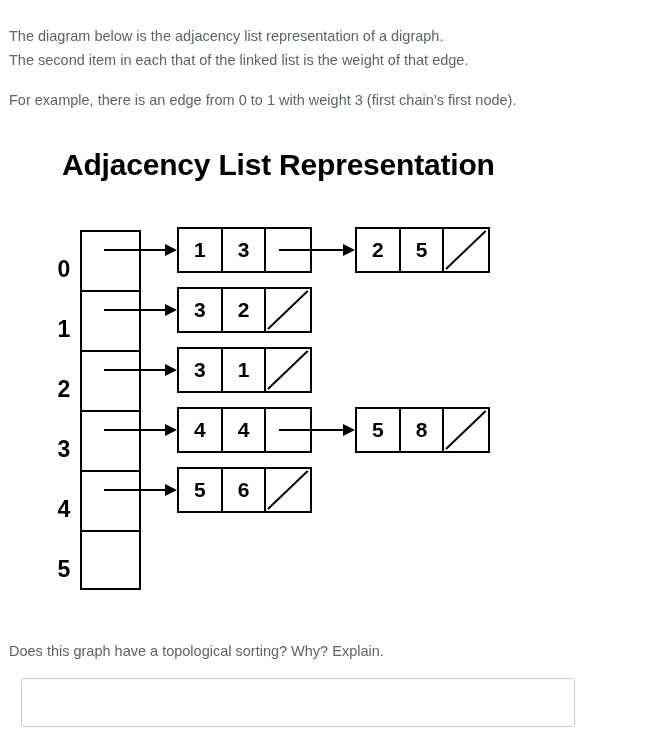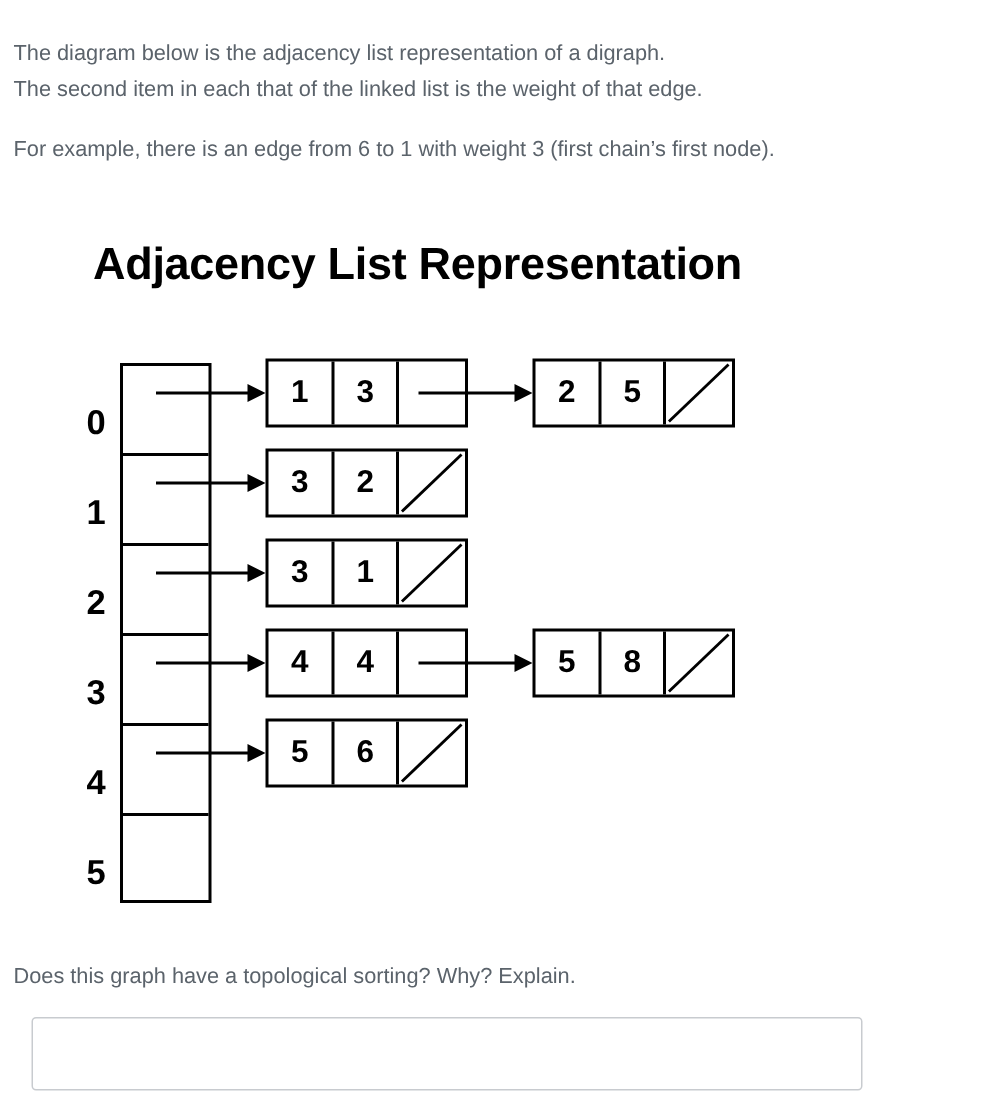--- a/index.html
+++ b/index.html
@@ -26,21 +26,21 @@
     white-space: nowrap;
   }
   .prose-0 { top: 12px; margin-top: 16px; }
   .prose-1 { top: 52px; }
   .prose-2 { top: 92px; }
 
   
   .figure {
     position: absolute;
     left: 0;
-    top: 140px;
+    top: 128px;
     width: 670px;
     height: 480px;
   }
   .fig-title {
     position: absolute;
     left: 62px;
     top: 20px;
     font-size: 30px;
     font-weight: bold;
     color: #000000;
@@ -151,21 +151,21 @@
     color: #444;
     padding: 5px 7px;
     outline: none;
   }
 </style>
 </head>
 <body>
 
 <div class="prose prose-0">The diagram below is the adjacency list representation of a digraph.</div>
 <div class="prose prose-1">The second item in each that of the linked list is the weight of that edge.</div>
-<div class="prose prose-2">For example, there is an edge from 6 to 1 with weight 3 (first chain’s first node).</div>
+<div class="prose prose-2">For example, there is an edge from 0 to 1 with weight 3 (first chain’s first node).</div>
 
 <div class="figure">
 
   <div class="fig-title">Adjacency List Representation</div>
 
   <div class="diagram" id="diagram">
 
     <div class="index-col" id="index-col">
         <div class="index-cell" style="top: 0px;"></div>
         <div class="index-cell" style="top: 60px;"></div>

